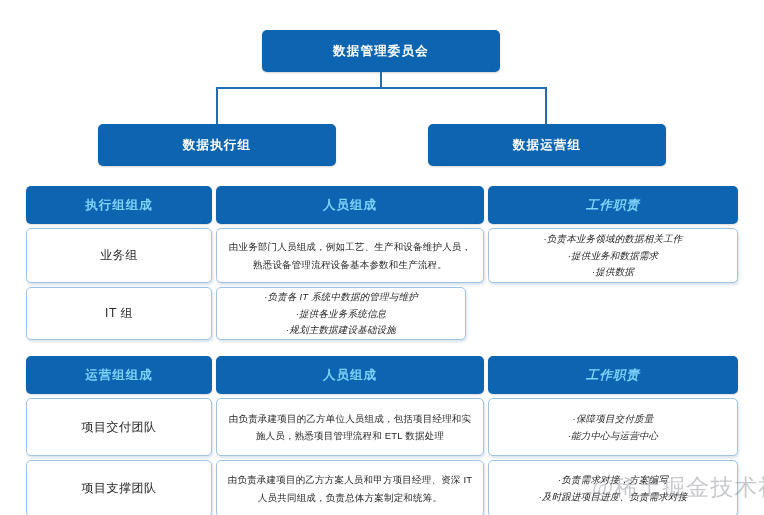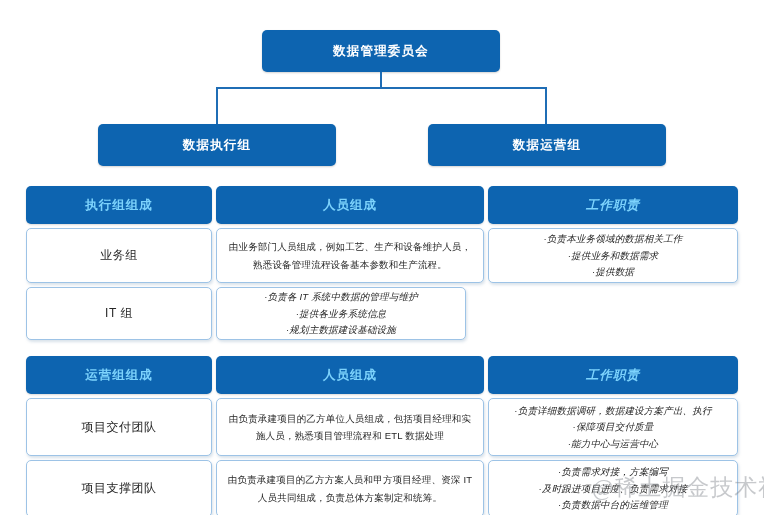--- a/index.html
+++ b/index.html
@@ -189,32 +189,30 @@
     <div class="row">
       <div class="cell hdr c1">运营组组成</div>
       <div class="cell hdr c2">人员组成</div>
       <div class="cell hdr c3">工作职责</div>
     </div>
 
     <div class="row row-ops-1">
       <div class="cell body-cell c1 cell-name">项目交付团队</div>
       <div class="cell body-cell c2 desc">由负责承建项目的乙方单位人员组成，包括项目经理和实施人员，熟悉项目管理流程和 ETL 数据处理</div>
       <div class="cell body-cell c3 duty-list">
-        <div class="duty-item">·负责详细数据调研，数据建设方案产出、执行</div>
         <div class="duty-item">·保障项目交付质量</div>
         <div class="duty-item">·能力中心与运营中心</div>
       </div>
     </div>
 
     <div class="row row-ops-2">
       <div class="cell body-cell c1 cell-name">项目支撑团队</div>
       <div class="cell body-cell c2 desc">由负责承建项目的乙方方案人员和甲方项目经理、资深 IT 人员共同组成，负责总体方案制定和统筹。</div>
       <div class="cell body-cell c3 duty-list">
         <div class="duty-item">·负责需求对接，方案编写</div>
         <div class="duty-item">·及时跟进项目进度、负责需求对接</div>
-        <div class="duty-item">·负责数据中台的运维管理</div>
       </div>
     </div>
   </div>
 
   <div id="watermark">@稀土掘金技术社区</div>
 
 </div>
 
 </body></html>

